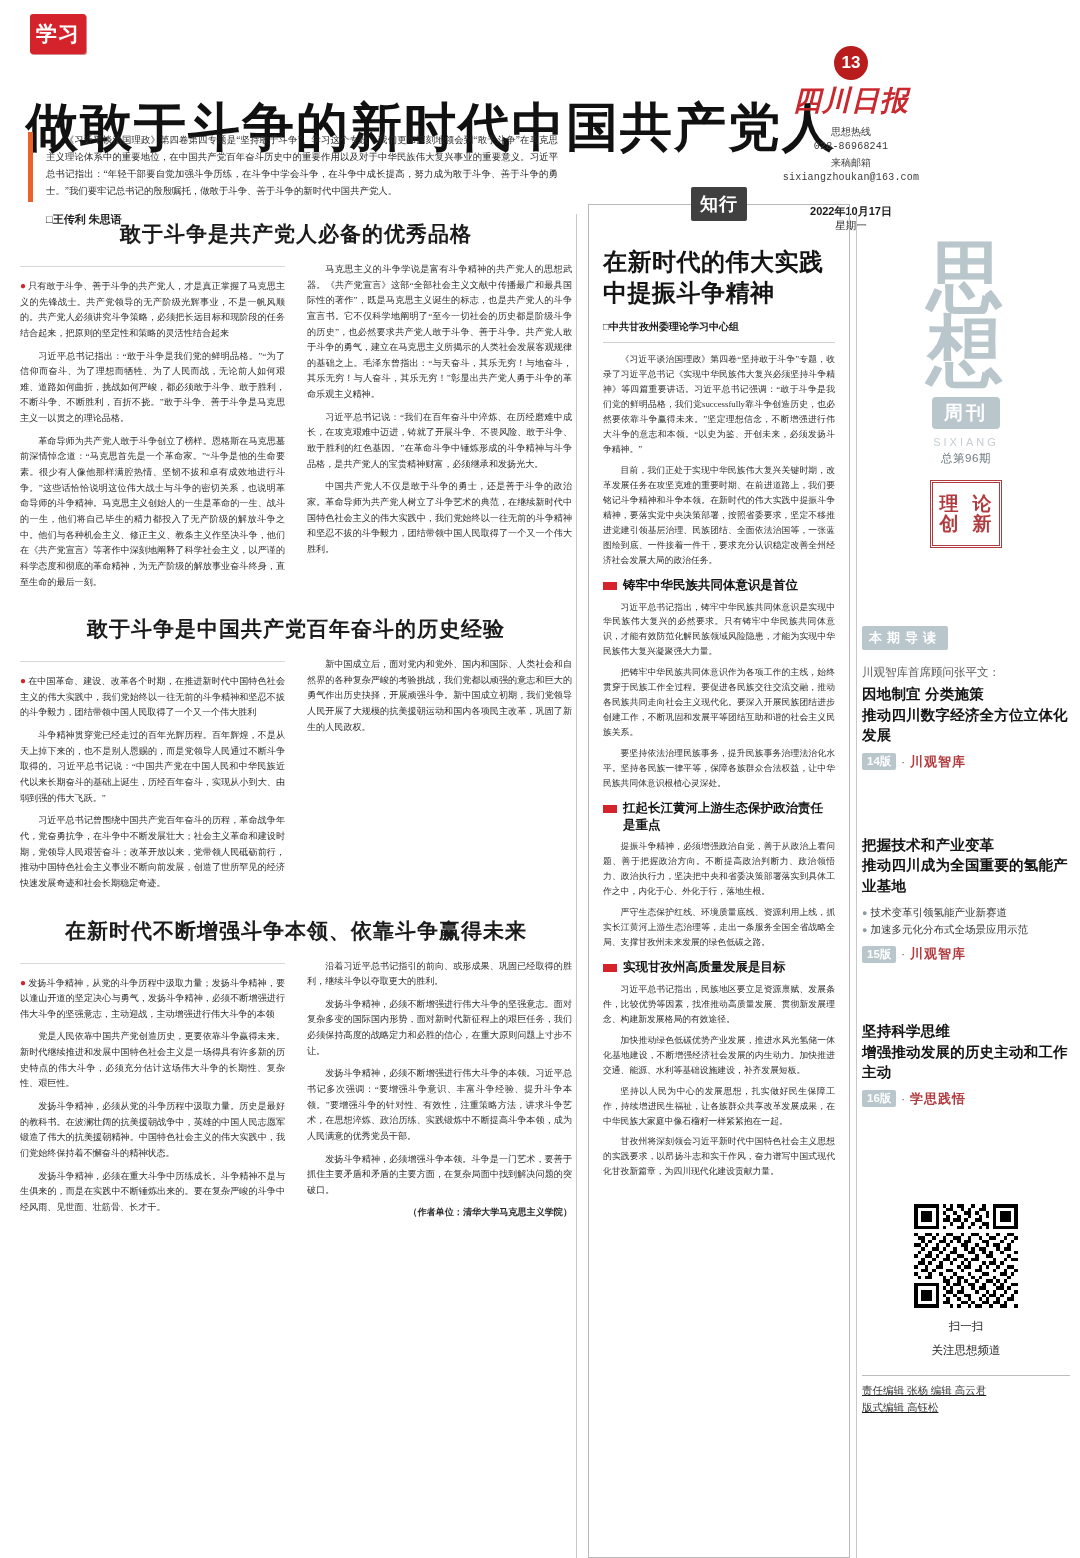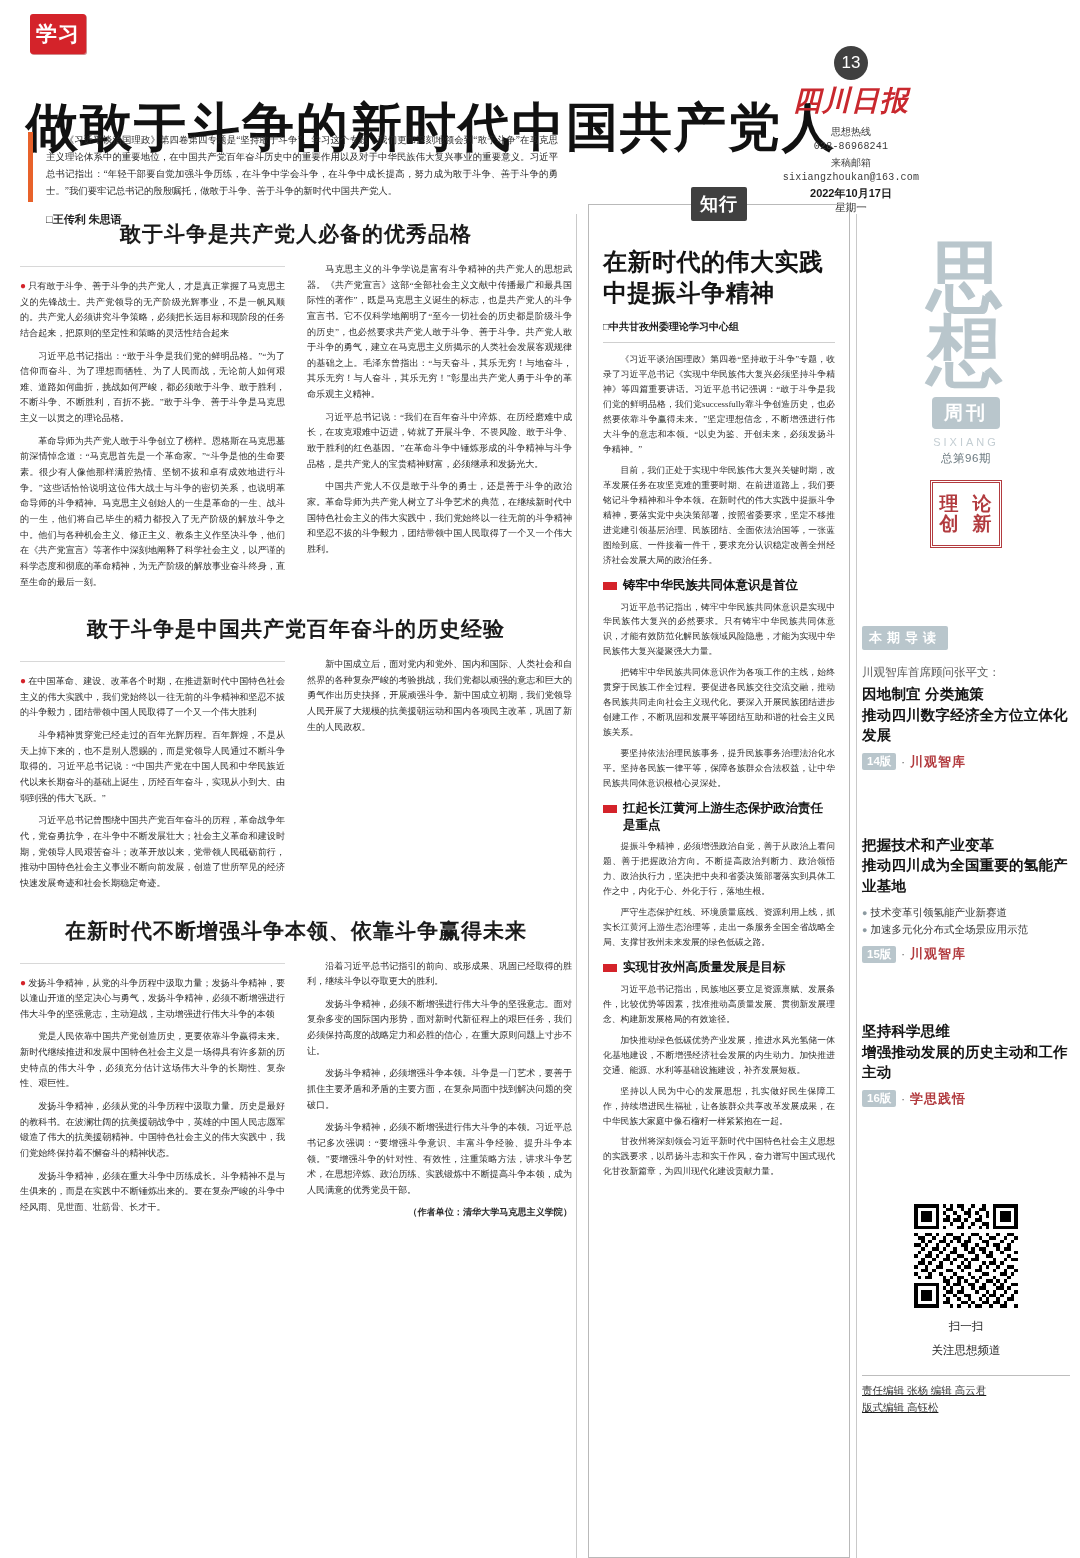--- a/index.html
+++ b/index.html
@@ -32,32 +32,32 @@
     text-align:justify;font-family:"Liberation Serif","DejaVu Serif",serif;
     text-indent:2em;
   }
   .byline{
     position:absolute;left:18px;top:80px;font-size:11px;font-weight:bold;color:#222;
   }
 
   
   .mh-right{position:absolute;right:0;top:46px;width:210px;text-align:center;}
   .page-num{
-    width:34px;height:34px;border-radius:50%;background:#404040;color:#fff;
+    width:34px;height:34px;border-radius:50%;background:#b91c1c;color:#fff;
     display:flex;align-items:center;justify-content:center;margin:0 auto 6px auto;
-    font-size:17px;font-weight:normal;
+    font-size:17px;font-weight:bold;
   }
   .paper-logo{
     font-size:28px;font-weight:bold;color:#c9282e;letter-spacing:1px;
     font-family:"Liberation Serif","DejaVu Serif",serif;
     font-style:italic;line-height:1.1;margin-bottom:7px;
   }
   .mh-line{font-size:10px;color:#3a3a3a;line-height:1.55;}
   .mh-line.mono{font-family:"Liberation Mono","DejaVu Sans Mono",monospace;letter-spacing:.2px;}
-  .mh-date{font-size:11px;font-weight:bold;color:#1a1a1a;margin-top:0;}
+  .mh-date{font-size:11px;font-weight:bold;color:#1a1a1a;margin-top:18px;}
   .mh-week{font-size:10.5px;color:#2a2a2a;}
 
   
   .content{position:absolute;left:0;top:214px;width:1080px;height:1344px;}
 
   .col-left{position:absolute;left:20px;top:0;width:552px;height:1344px;}
   .col-mid{position:absolute;left:588px;top:-10px;width:262px;height:1354px;
            border:1px solid #b9b9b9;box-sizing:border-box;}
   .col-right{position:absolute;left:862px;top:0;width:208px;height:1344px;}
 
@@ -226,22 +226,22 @@
         <div class="subcol">
           <div class="hrule"></div>
           <p class="body lead-bullet"><span class="dot">●</span><span>发扬斗争精神，从党的斗争历程中汲取力量；发扬斗争精神，要以逢山开道的坚定决心与勇气，发扬斗争精神，必须不断增强进行伟大斗争的坚强意志，主动迎战，主动增强进行伟大斗争的本领</span></p>
           <p class="body">党是人民依靠中国共产党创造历史，更要依靠斗争赢得未来。新时代继续推进和发展中国特色社会主义是一场得具有许多新的历史特点的伟大斗争，必须充分估计这场伟大斗争的长期性、复杂性、艰巨性。</p>
           <p class="body">发扬斗争精神，必须从党的斗争历程中汲取力量。历史是最好的教科书。在波澜壮阔的抗美援朝战争中，英雄的中国人民志愿军锻造了伟大的抗美援朝精神。中国特色社会主义的伟大实践中，我们党始终保持着不懈奋斗的精神状态。</p>
           <p class="body">发扬斗争精神，必须在重大斗争中历练成长。斗争精神不是与生俱来的，而是在实践中不断锤炼出来的。要在复杂严峻的斗争中经风雨、见世面、壮筋骨、长才干。</p>
         </div>
         <div class="subcol">
           <p class="body">沿着习近平总书记指引的前向、或形成果、巩固已经取得的胜利，继续斗争以夺取更大的胜利。</p>
           <p class="body">发扬斗争精神，必须不断增强进行伟大斗争的坚强意志。面对复杂多变的国际国内形势，面对新时代新征程上的艰巨任务，我们必须保持高度的战略定力和必胜的信心，在重大原则问题上寸步不让。</p>
+          <p class="body">发扬斗争精神，必须不断增强进行伟大斗争的本领。习近平总书记多次强调：“要增强斗争意识、丰富斗争经验、提升斗争本领。”要增强斗争的针对性、有效性，注重策略方法，讲求斗争艺术，在思想淬炼、政治历练、实践锻炼中不断提高斗争本领，成为人民满意的优秀党员干部。</p>
           <p class="body">发扬斗争精神，必须增强斗争本领。斗争是一门艺术，要善于抓住主要矛盾和矛盾的主要方面，在复杂局面中找到解决问题的突破口。</p>
-          <p class="body">发扬斗争精神，必须不断增强进行伟大斗争的本领。习近平总书记多次强调：“要增强斗争意识、丰富斗争经验、提升斗争本领。”要增强斗争的针对性、有效性，注重策略方法，讲求斗争艺术，在思想淬炼、政治历练、实践锻炼中不断提高斗争本领，成为人民满意的优秀党员干部。</p>
           <p class="body" style="text-indent:0;text-align:right;font-weight:bold;">（作者单位：清华大学马克思主义学院）</p>
         </div>
       </div>
 
     </div>
 
     <div class="col-mid">
       <div class="zx-seal">知行</div>
       <div class="mid-inner">
         <h2 class="mid-title">在新时代的伟大实践中提振斗争精神</h2>

